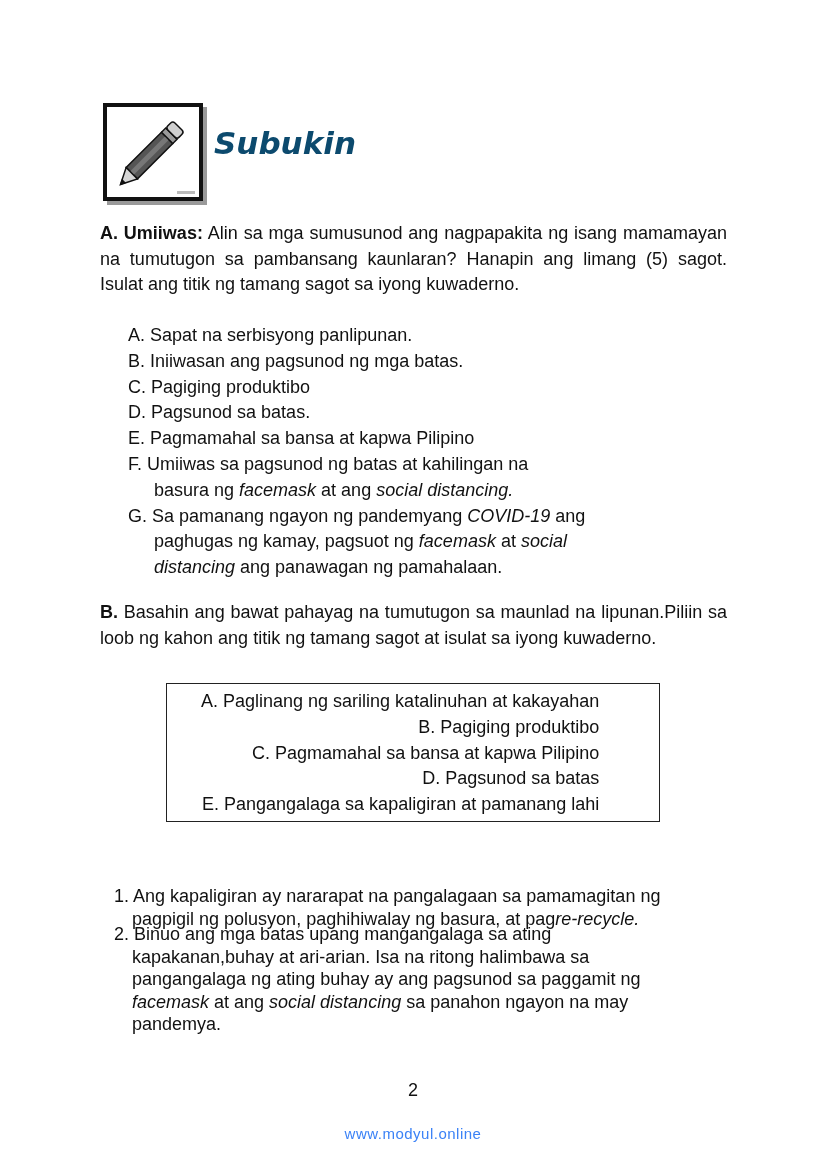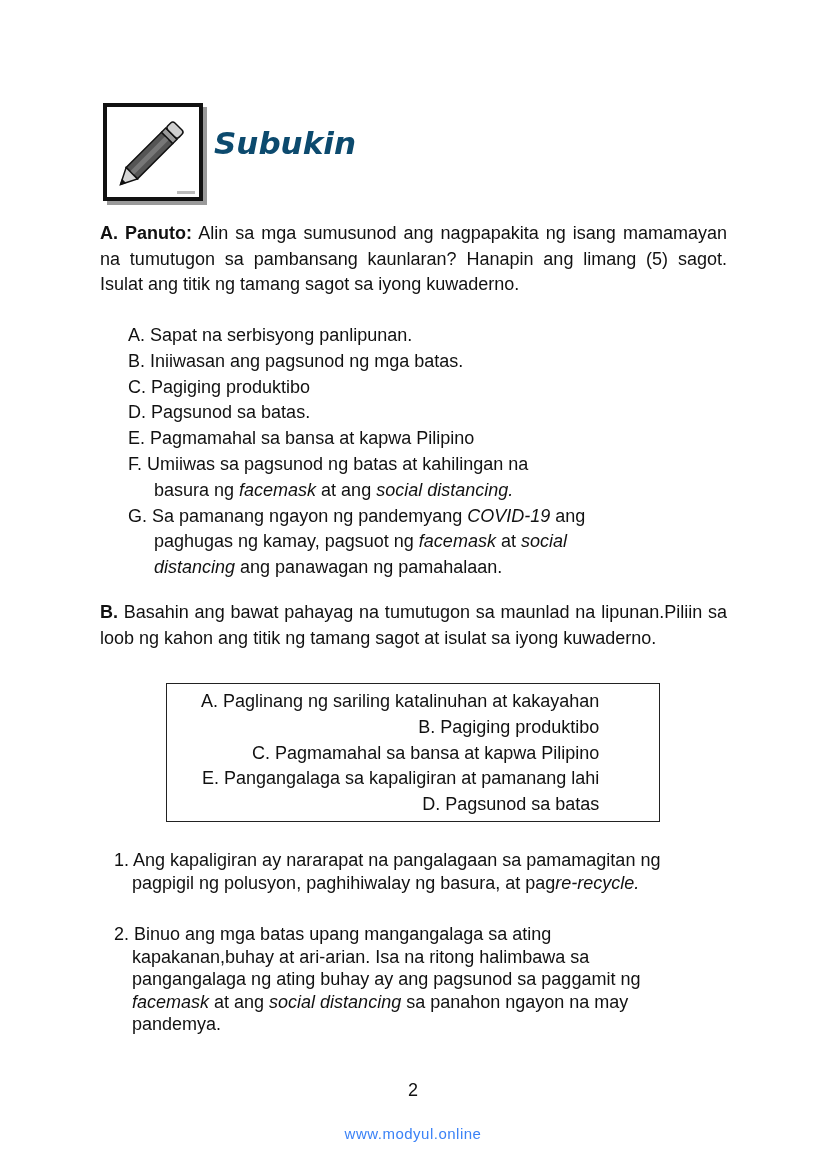--- a/index.html
+++ b/index.html
@@ -49,21 +49,21 @@
       <rect x="20" y="-8" width="6" height="16" fill="#999" stroke="#111" stroke-width="1.5"></rect>
       <rect x="26" y="-8" width="10" height="16" rx="3" fill="#cfcfcf" stroke="#111" stroke-width="1.5"></rect>
       <polygon points="-30,-8 -30,8 -46,0" fill="#d6d6d6" stroke="#111" stroke-width="1.5"></polygon>
       <polygon points="-41,-3 -41,3 -47,0" fill="#111"></polygon>
     </g>
   </svg>
   <div class="icon-credit"></div>
 </div>
 <div class="abs section-title">Subukin</div>
 
-<div class="abs para" style="top:221px;"><b>A. Panuto:</b><span> Alin sa mga sumusunod ang nagpapakita ng isang mamamayan na tumutugon sa pambansang kaunlaran? Hanapin ang limang (5) sagot. Isulat ang titik ng tamang sagot sa iyong kuwaderno.</span></div>
+<div class="abs para" style="top:221px;"><b>A. Umiiwas:</b><span> Alin sa mga sumusunod ang nagpapakita ng isang mamamayan na tumutugon sa pambansang kaunlaran? Hanapin ang limang (5) sagot. Isulat ang titik ng tamang sagot sa iyong kuwaderno.</span></div>
 
 <div class="abs list" style="top:323px;">
   <div class="item"><span>A.</span> <span>Sapat na serbisyong panlipunan.</span></div>
   <div class="item"><span>B.</span> <span>Iniiwasan ang pagsunod ng mga batas.</span></div>
   <div class="item"><span>C.</span> <span>Pagiging produktibo</span></div>
   <div class="item"><span>D.</span> <span>Pagsunod sa batas.</span></div>
   <div class="item"><span>E.</span> <span>Pagmamahal sa bansa at kapwa Pilipino</span></div>
   <div class="item">
     <div><span>F.</span> <span>Umiiwas sa pagsunod ng batas at kahilingan na</span></div>
     <div class="cont"><span>basura ng </span><i>facemask</i><span> at ang </span><i>social distancing.</i></div>
@@ -75,26 +75,26 @@
   </div>
 </div>
 
 <div class="abs para" style="top:600px;"><b>B.</b><span> Basahin ang bawat pahayag na tumutugon sa maunlad na lipunan.Piliin sa loob ng kahon ang titik ng tamang sagot at isulat sa iyong kuwaderno.</span></div>
 
 <div class="abs boxed">
   <div class="inner">
     <div>A. Paglinang ng sariling katalinuhan at kakayahan</div>
     <div>B. Pagiging produktibo</div>
     <div>C. Pagmamahal sa bansa at kapwa Pilipino</div>
+    <div>D. Pagsunod sa batas</div>
     <div>E. Pangangalaga sa kapaligiran at pamanang lahi</div>
-    <div>D. Pagsunod sa batas</div>
   </div>
 </div>
 
-<div class="abs q" style="top:849px;">
+<div class="abs q" style="top:885px;">
   <div><span>1.</span> <span>Ang kapaligiran ay nararapat na pangalagaan sa pamamagitan ng</span></div>
   <div class="cont"><span>pagpigil ng polusyon, paghihiwalay ng basura, at pag</span><i>re-recycle.</i></div>
 </div>
 
 <div class="abs q" style="top:923px;">
   <div><span>2.</span> <span>Binuo ang mga batas upang mangangalaga sa ating</span></div>
   <div class="cont">kapakanan,buhay at ari-arian. Isa na ritong halimbawa sa</div>
   <div class="cont">pangangalaga ng ating buhay ay ang pagsunod sa paggamit ng</div>
   <div class="cont"><i>facemask</i><span> at ang </span><i>social distancing</i><span> sa panahon ngayon na may</span></div>
   <div class="cont">pandemya.</div>

